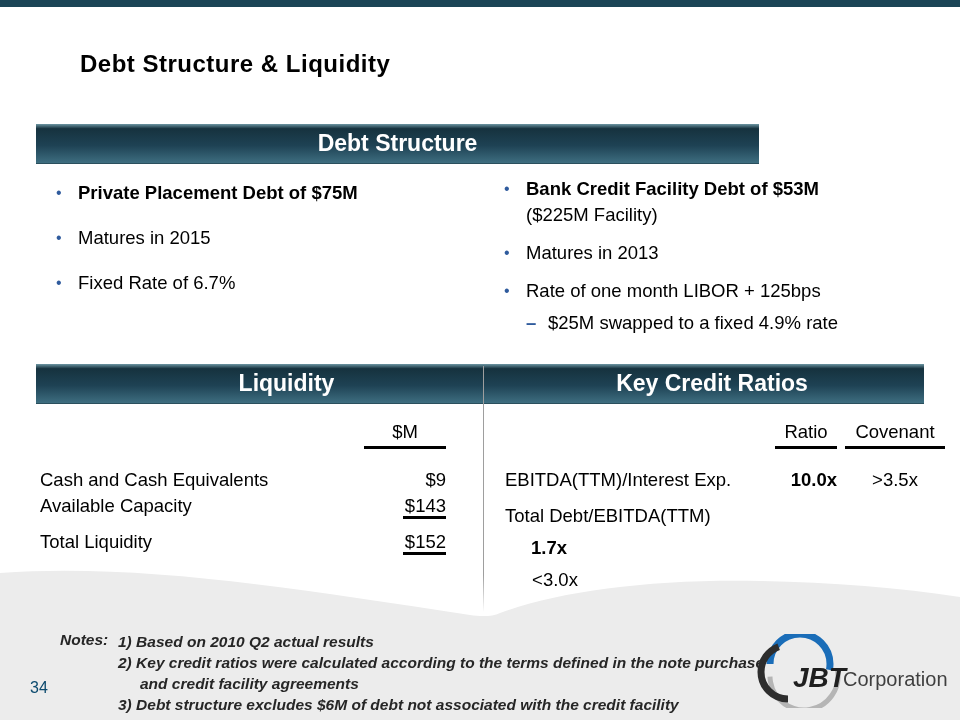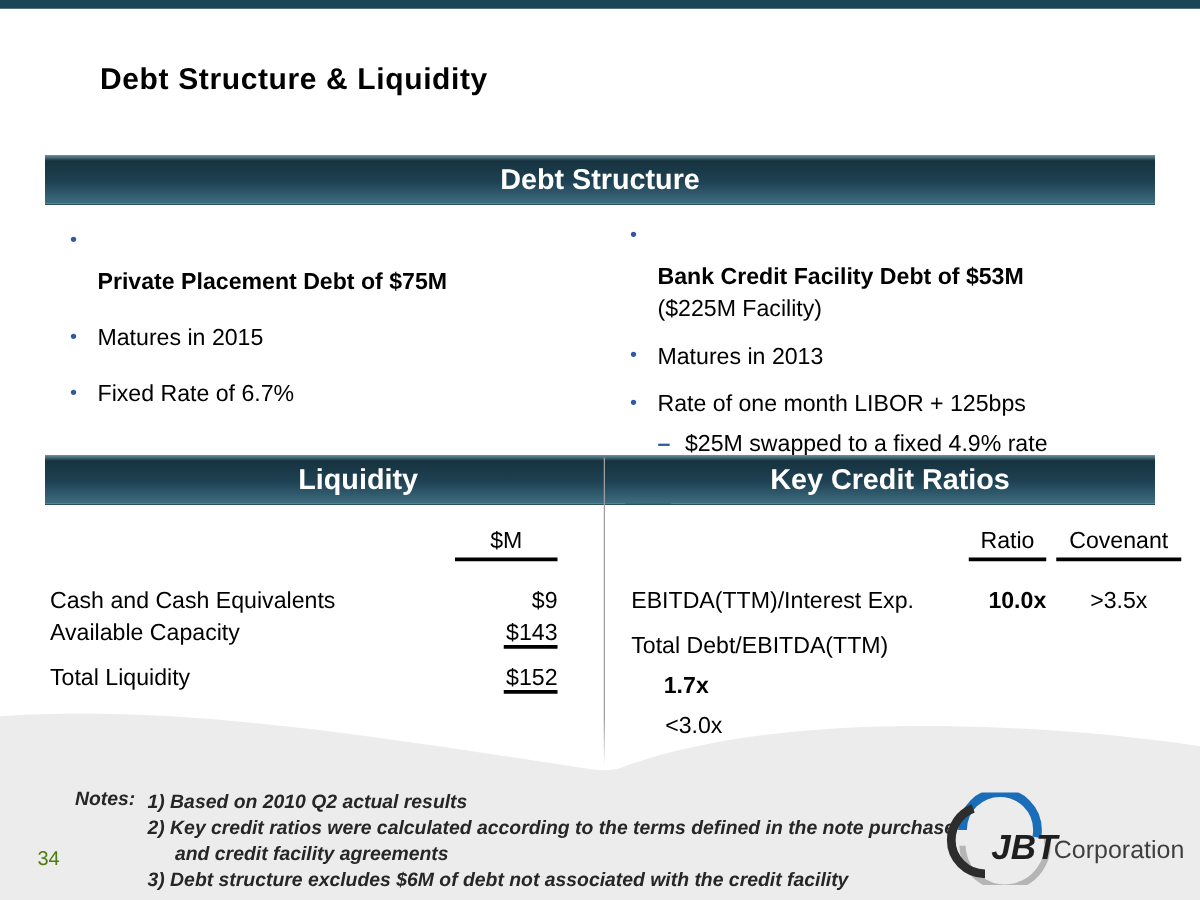--- a/index.html
+++ b/index.html
@@ -9,32 +9,32 @@
   }
   .topbar { position:absolute; top:0; left:0; width:960px; height:7px; background:#1b4556; }
   .title { position:absolute; left:80px; top:50px; font-size:24px; font-weight:bold; letter-spacing:0.5px; }
 
   .bar {
     position:absolute; height:39px; line-height:38px; text-align:center;
     color:#fff; font-weight:bold; font-size:23px;
     background:linear-gradient(180deg, #6d96a3 0%, #16323e 12%, #1e4254 55%, #3e6e80 100%);
     border-bottom:1px solid #2a4f5d;
   }
-  #ds-bar  { left:36px;  top:124px; width:888px; }
+  #ds-bar  { left:36px;  top:124px; width:723px; }
   #liq-bar { left:36px;  top:364px; width:501px; }
   #kcr-bar { left:500px; top:364px; width:424px; }
 
   .bullets { position:absolute; }
   #left-bullets  { left:56px;  top:180px; width:430px; }
   #right-bullets { left:504px; top:176px; width:446px; }
   .bullet { display:flex; font-size:18.5px; line-height:26px; }
   #left-bullets .bullet  { margin-bottom:19px; }
   #right-bullets .bullet { margin-bottom:12px; }
   .dot  { width:22px; flex:none; color:#2f5b9d; font-size:16px; }
-  .bold { font-weight:bold;margin-top:32px; }
+  .bold { font-weight:bold; }
   .sub-bullet { display:flex; margin:6px 0 0 22px; font-size:18.5px; line-height:26px; }
   .dash { width:22px; flex:none; color:#2f5b9d; font-weight:bold; }
 
   .divider { position:absolute; left:483px; top:366px; width:1px; height:246px;
              background:linear-gradient(#9e9e9e 85%, rgba(158,158,158,0)); }
 
   .liq-table { position:absolute; left:40px; top:420px; width:406px; font-size:18.5px; line-height:24px; }
   .liq-head  { display:flex; justify-content:flex-end; }
   .mcol  { width:82px; text-align:center; border-bottom:3px solid #000; padding-bottom:2px; }
   .liq-row { display:flex; }
@@ -57,21 +57,21 @@
   .kr2 { margin-top:12px;flex-direction:column; }
 
   .curve { position:absolute; left:0; bottom:0; }
 
   .notes { position:absolute; left:60px; top:631px; display:flex;
            font-style:italic; font-size:15.5px; color:#262626;font-weight:bold; }
   .notes-label { width:58px; flex:none; }
   .notes-items { width:648px; }
   .note-item { padding-left:22px; text-indent:-22px; line-height:21px; }
 
-  .page-num { position:absolute; left:30px; top:679px; font-size:16px; color:#4d7c0f; }
+  .page-num { position:absolute; left:30px; top:679px; font-size:16px; color:#0c4a6e; }
 
   .logo { position:absolute; left:700px; top:634px; }
 </style>
 </head>
 <body>
 
 <div class="slide">
 
   <div class="topbar"></div>
 

